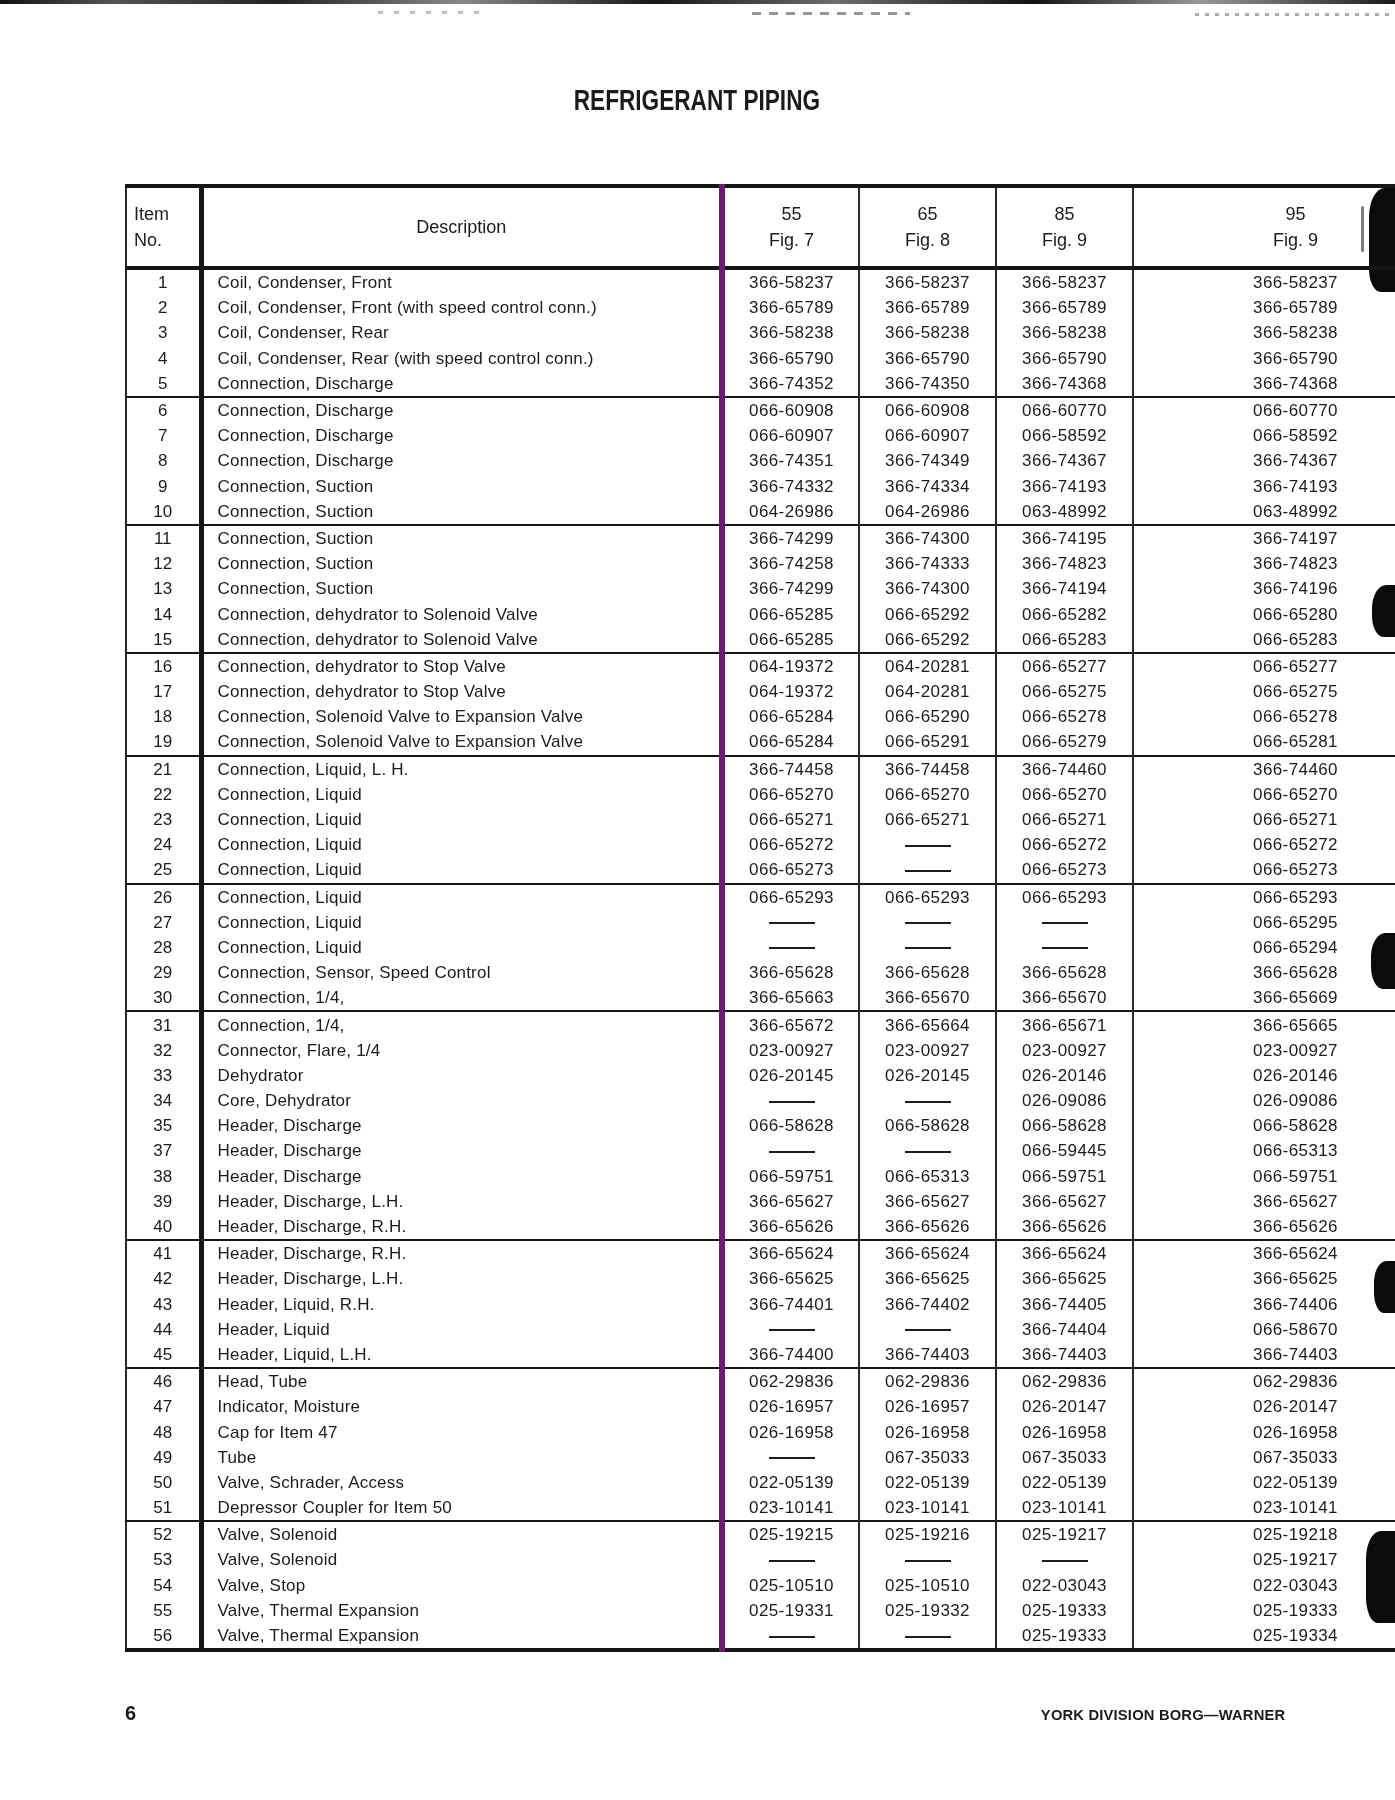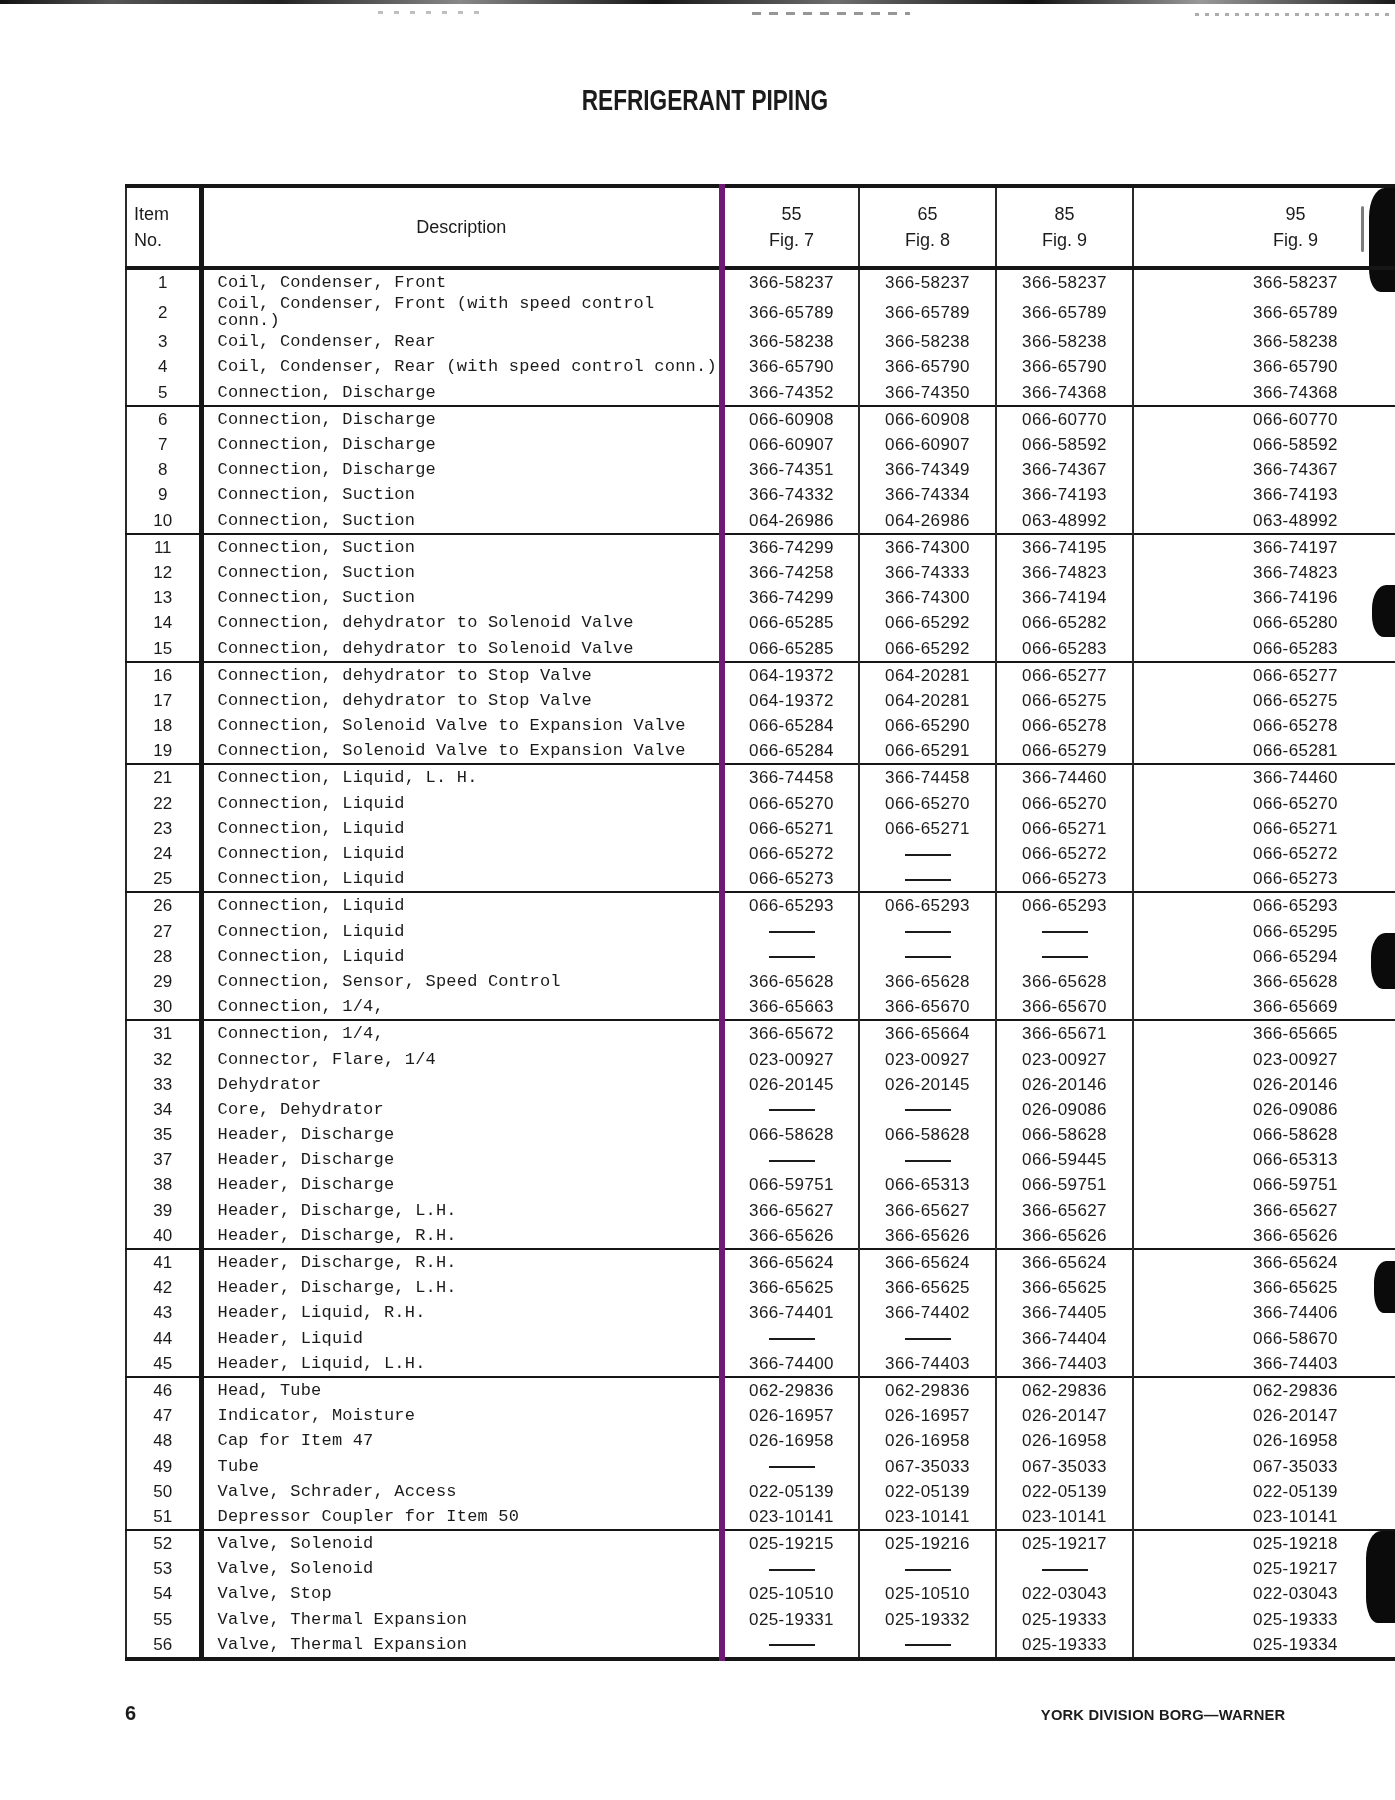--- a/index.html
+++ b/index.html
@@ -21,21 +21,21 @@
     background:repeating-linear-gradient(90deg,#777 0 4px, transparent 4px 10px); }
   .blob { position:absolute; background:#0b0b0b; }
   .blob-1 { left:1369px; top:188px; width:26px; height:104px; border-radius:60% 0 0 45% / 28% 0 0 22%; }
   .blob-1-tick { position:absolute; left:1361px; top:206px; width:3px; height:46px; background:#7d7d7d; border-radius:2px; }
   .blob-2 { left:1372px; top:585px; width:23px; height:52px; border-radius:62% 0 0 52% / 45% 0 0 40%; }
   .blob-3 { left:1371px; top:933px; width:24px; height:56px; border-radius:60% 0 0 50% / 42% 0 0 40%; }
   .blob-4 { left:1374px; top:1261px; width:21px; height:52px; border-radius:58% 0 0 48% / 42% 0 0 40%; }
   .blob-5 { left:1366px; top:1531px; width:29px; height:92px; border-radius:52% 0 0 40% / 30% 0 0 28%; }
 
   
-  .title-wrap { position:absolute; top:84px; left:125px; width:1160px; text-align:center; }
+  .title-wrap { position:absolute; top:84px; left:117px; width:1160px; text-align:center; }
   .title {
     display:inline-block; margin:0; font-size:29px; font-weight:700; letter-spacing:0px;
     transform:scaleX(0.78); transform-origin:center; white-space:nowrap;
   }
 
   
   .table-wrap { position:absolute; top:138px; left:125px; width:1286px;margin-top:46px; }
   table.parts {
     width:100%; border-collapse:collapse; table-layout:fixed;
     border-top:4px solid #161616; border-bottom:4px solid #161616;
@@ -49,21 +49,21 @@
     border-bottom:4px solid #161616; line-height:1.45;
   }
   th.col-item { text-align:left; padding-left:7px; }
   td.col-item, th.col-item { border-right:5px solid #161616; }
   td.col-desc, th.col-desc { border-right:6px solid #701a75; }
   td.col-val, th.col-val { border-right:2px solid #2a2a2a; }
   td.col-val:last-child, th.col-val:last-child { border-right:none;padding-left:48px; }
 
   tbody td { height:25.2px; padding:0; font-size:17px; vertical-align:middle; line-height:1; }
   td.col-item { text-align:center; }
-  td.col-desc { text-align:left; padding-left:14px; letter-spacing:0.2px;font-family:Liberation Mono, monospace; }
+  td.col-desc { text-align:left; padding-left:14px; letter-spacing:0.2px; }
   td.col-val  { text-align:center; letter-spacing:0.4px; }
   tr.group-start td { border-top:2.5px solid #161616; }
 
   .dash { display:inline-block; width:46px; height:0; border-top:2.5px solid #1b1b1b; vertical-align:middle; }
 
   
   .footer { position:absolute; top:1702px; left:125px; width:1160px;
     display:flex; justify-content:space-between; align-items:baseline; }
   .page-num { font-size:20px; font-weight:700; }
   .footer-right { font-size:15.5px; font-weight:700; letter-spacing:0.2px;

